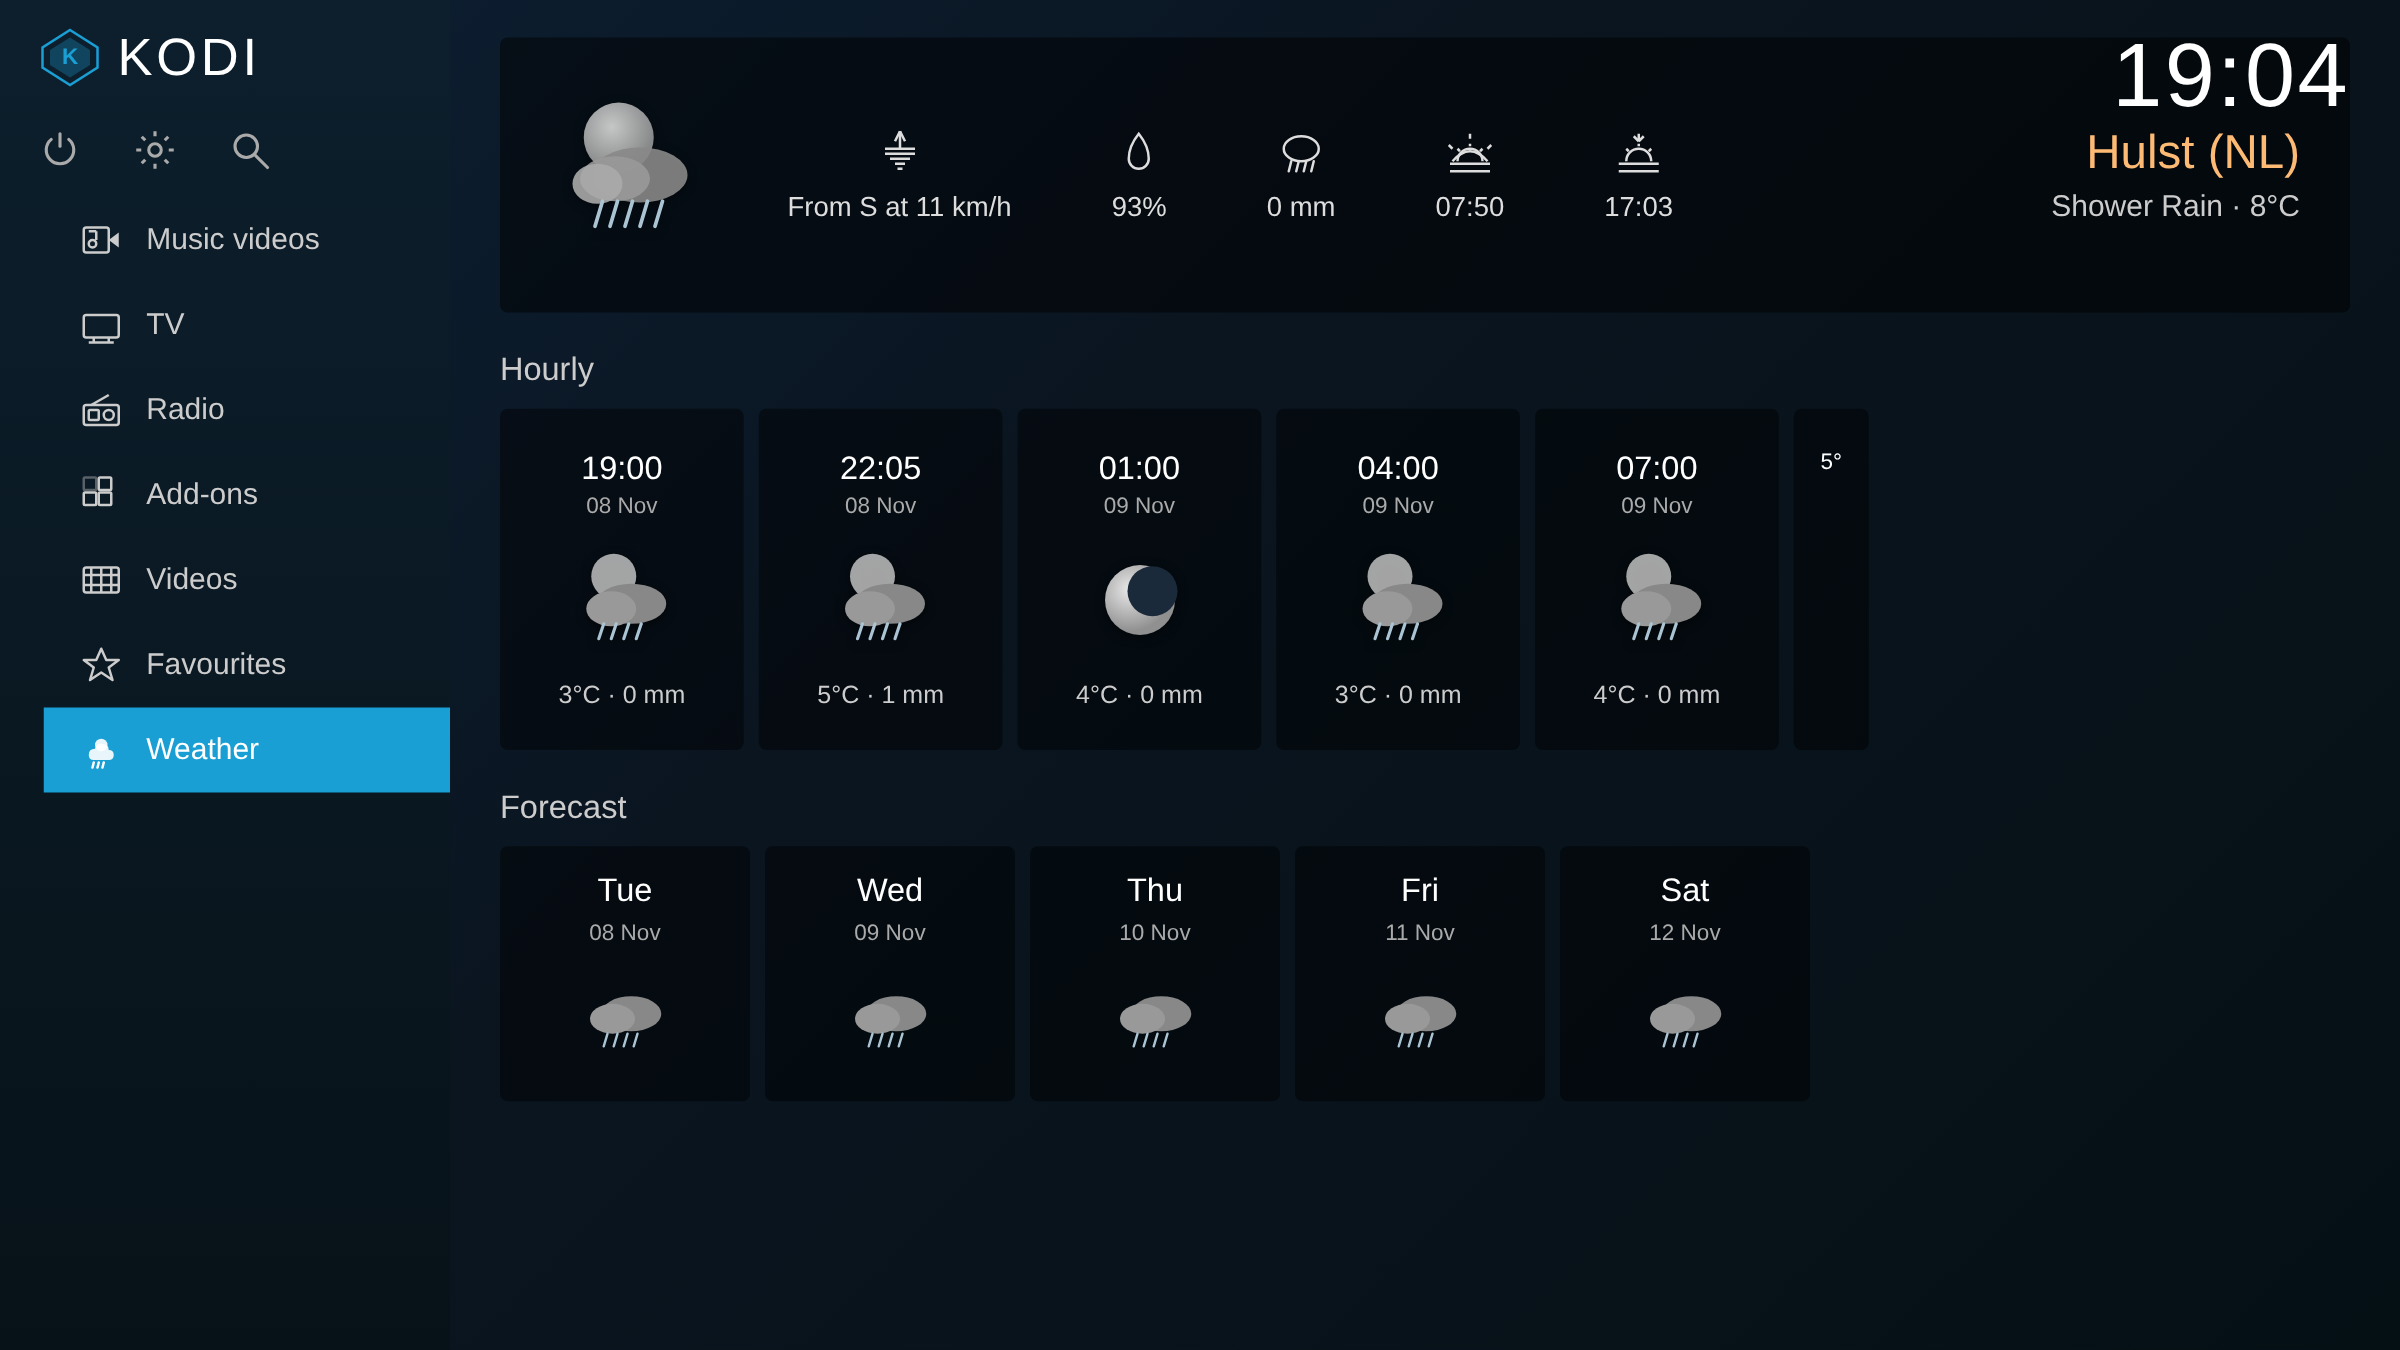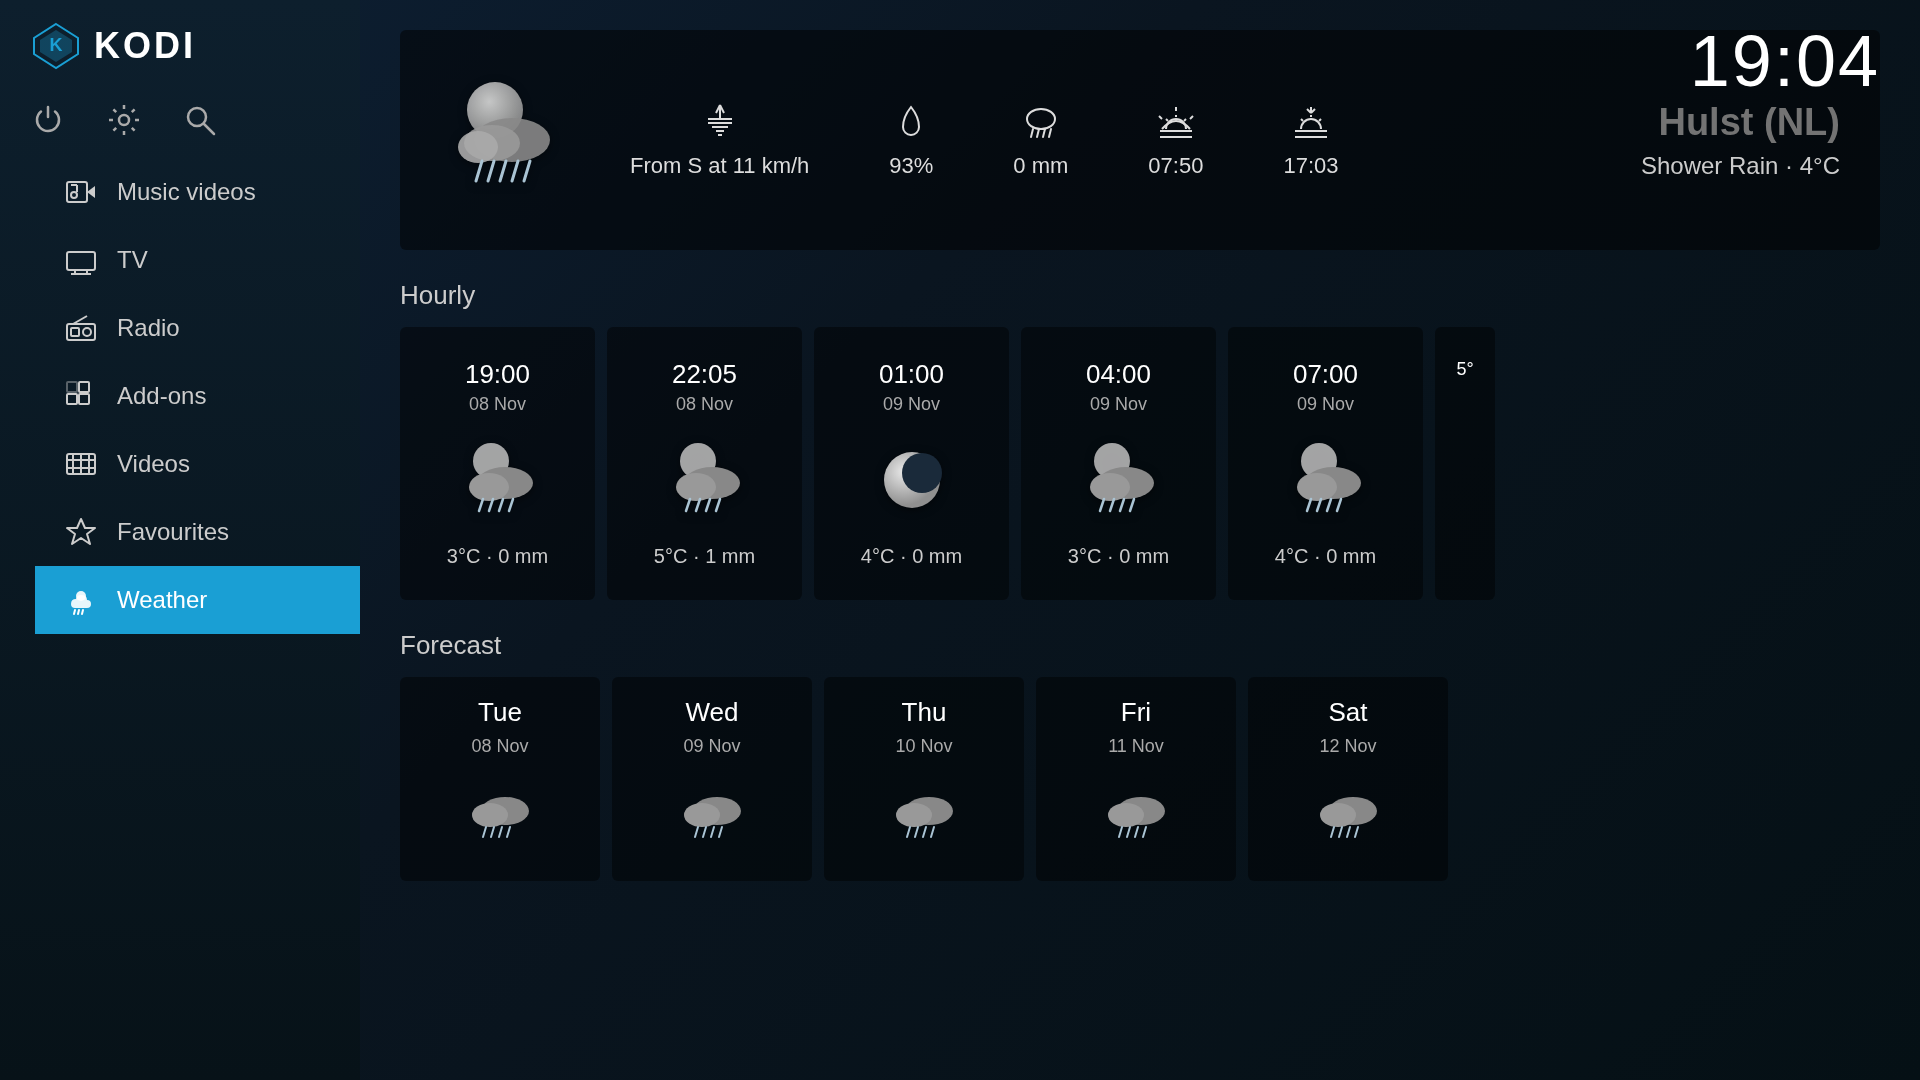--- a/index.html
+++ b/index.html
@@ -40,22 +40,22 @@
       gap: 12px;
       margin-bottom: 10px;
     }
 
     .kodi-logo {
       width: 52px;
       height: 52px;
     }
 
     .kodi-title {
-      font-size: 36px;
-      font-weight: 700;
+      font-size: 42px;
+      font-weight: 400;
       letter-spacing: 3px;
       color: #fff;
     }
 
     .sidebar-controls {
       display: flex;
       gap: 40px;
       padding: 0 30px 20px 30px;
     }
 
@@ -161,22 +161,22 @@
       text-align: center;
     }
 
     .weather-location {
       margin-left: auto;
       text-align: right;
     }
 
     .location-name {
       font-size: 38px;
-      font-weight: bold;
-      color: #737373;
+      font-weight: normal;
+      color: #fdba74;
       margin-bottom: 8px;
     }
 
     .location-condition {
       font-size: 24px;
       color: #ccc;
     }
 
     
     .section-title {
@@ -490,21 +490,21 @@
           <line x1="22" y1="6" x2="22" y2="12"></line>
           <line x1="18" y1="8" x2="22" y2="12"></line>
           <line x1="26" y1="8" x2="22" y2="12"></line>
         </svg>
         <span class="detail-value">17:03</span>
       </div>
     </div>
 
     <div class="weather-location">
       <div class="location-name">Hulst (NL)</div>
-      <div class="location-condition">Shower Rain · 4°C</div>
+      <div class="location-condition">Shower Rain · 8°C</div>
     </div>
   </div>
 
   <div>
     <div class="section-title">Hourly</div>
     <div class="hourly-grid">
 
       <div class="hourly-card">
         <span class="hourly-time">19:00</span>
         <span class="hourly-date">08 Nov</span>

